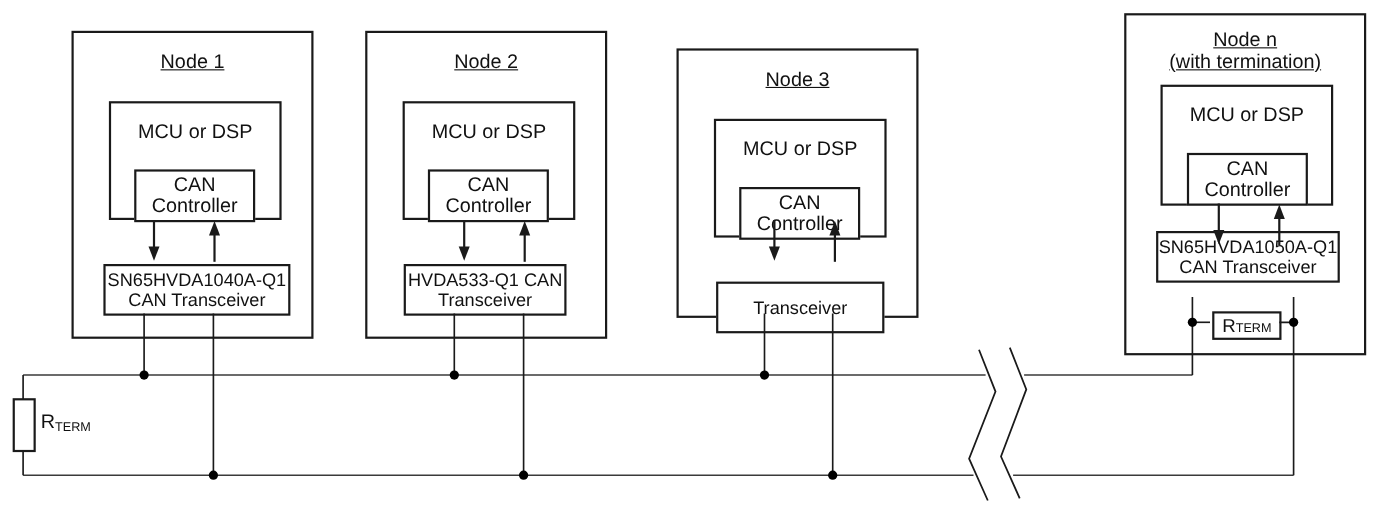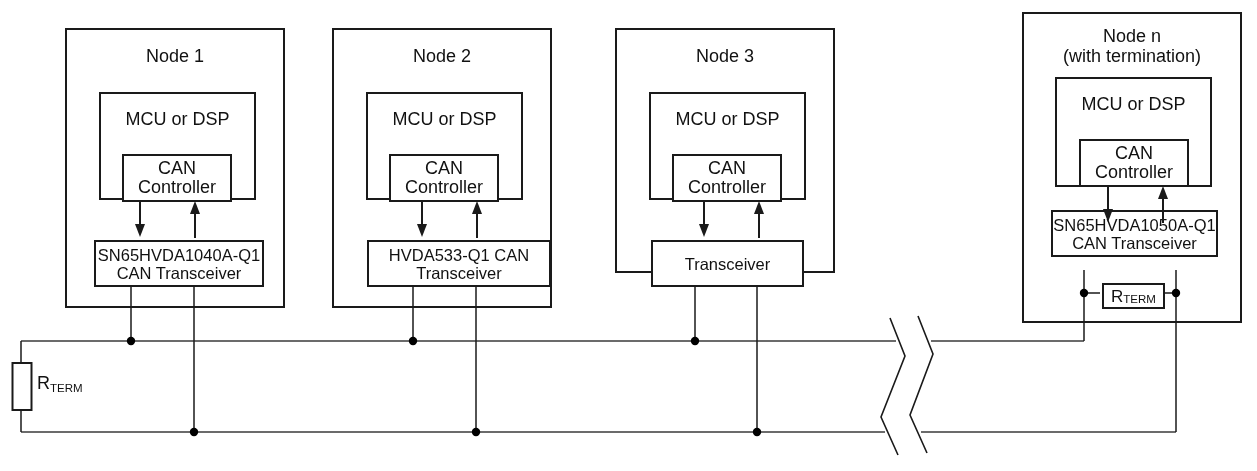--- a/index.html
+++ b/index.html
@@ -8,21 +8,21 @@
     width:1257px;height:471px;
     background:#ffffff;
     font-family:"Liberation Sans", sans-serif;
     color:#111111;
     overflow:hidden;
   }
   .wires{position:absolute;left:0;top:0;width:1257px;height:471px;pointer-events:none;}
   .node{position:absolute;border:2px solid #1a1a1a;box-sizing:border-box;background:transparent;}
   .node-title{
     position:absolute;left:0;right:0;top:16px;
-    text-align:center;font-size:18px;line-height:20px;white-space:nowrap;
+    text-align:center;font-size:18px;line-height:20px;white-space:nowrap;text-decoration:underline;
   }
   .node-n .node-title{top:12px;}
   .box{
     position:absolute;border:2px solid #1a1a1a;box-sizing:border-box;background:#ffffff;
     display:flex;flex-direction:column;align-items:center;justify-content:center;
     text-align:center;
   }
   .mcu{left:32px;top:62px;width:157px;height:108px;justify-content:flex-start;padding-top:15px;font-size:18px;}
   .ctrl{left:55px;top:124px;width:110px;height:48px;font-size:18px;line-height:19px;}
   .xcvr{top:210px;height:47px;font-size:16.5px;line-height:18px;white-space:nowrap;}
@@ -67,27 +67,27 @@
       <div>Node 2</div>
       <div></div>
     </div>
     <div class="box mcu">
       <span>MCU or DSP</span>
     </div>
     <div class="box ctrl">
       <span>CAN</span>
       <span>Controller</span>
     </div>
-    <div class="box xcvr" style="left:33px;width:184px">
+    <div class="box xcvr" style="left:33px;width:148px">
       <span>HVDA533-Q1 CAN</span>
       <span>Transceiver</span>
     </div>
   </div>
 
-  <div class="node" style="left:615px;top:28px;width:220px;height:245px">
+  <div class="node" style="left:615px;top:44px;width:220px;height:245px">
     <div class="node-title">
       <div>Node 3</div>
       <div></div>
     </div>
     <div class="box mcu">
       <span>MCU or DSP</span>
     </div>
     <div class="box ctrl">
       <span>CAN</span>
       <span>Controller</span>

